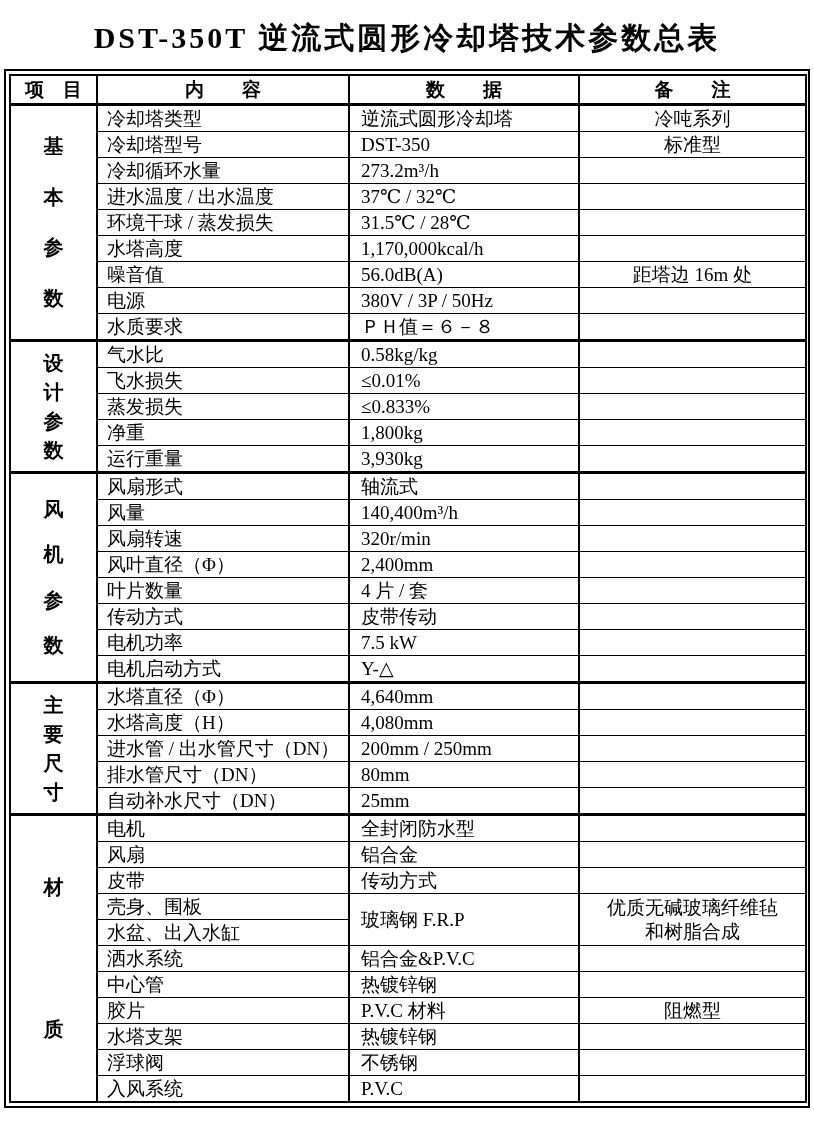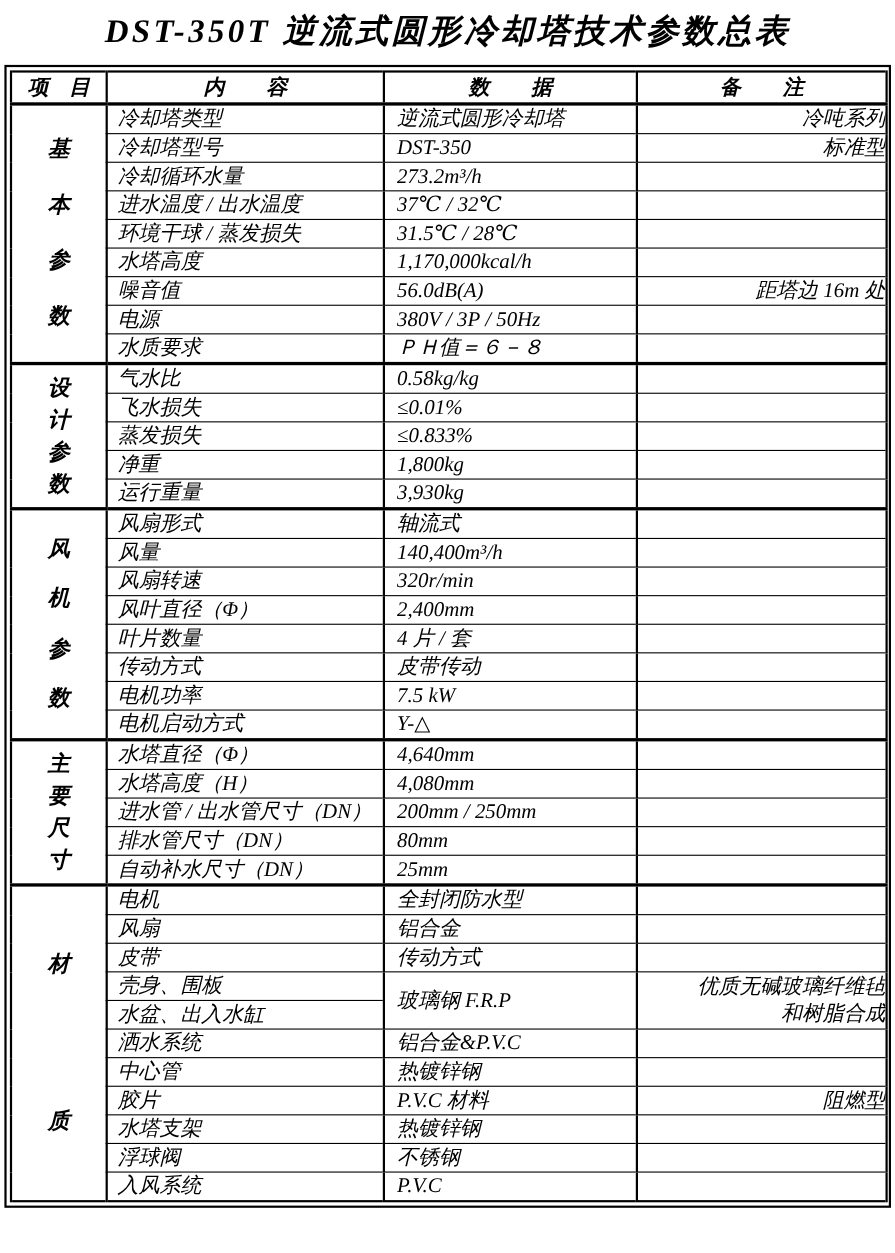--- a/index.html
+++ b/index.html
@@ -1,21 +1,21 @@
 <!DOCTYPE html>
 <html><head>
 <meta charset="utf-8">
 <style>
   html,body{margin:0;padding:0;background:#fff;}
   body{
     width:814px;height:1139px;
     font-family:"Liberation Serif","DejaVu Serif",serif;
     color:#000;overflow:hidden;
   }
-  .page{width:814px;height:1139px;box-sizing:border-box;padding-top:6px;font-style:italic;}
+  .page{width:814px;height:1139px;box-sizing:border-box;padding-top:16px;}
   .title{
     text-align:center;font-size:30px;font-weight:bold;
     letter-spacing:3px;margin:2px 0 10px 0;white-space:nowrap;
   }
   .meta{position:relative;height:26px;font-size:17.5px;padding:0 6px;}
   .meta-left{position:absolute;left:6px;top:0;}
   .meta-right{position:absolute;left:425px;top:0;}
   .table-outer{
     margin:3px 4px 0 4px;
     border:2.5px solid #000;
@@ -32,21 +32,21 @@
     height:25px;padding:0;line-height:1.05;
     overflow:hidden;
   }
   thead th{
     font-weight:bold;text-align:center;height:27px;
     border-bottom-width:2px;font-size:19px;
   }
   td.sec-top{border-top-width:3px;}
   td.col-item{text-align:left;padding-left:9px;}
   td.col-data{text-align:left;padding-left:11px;margin-top:20px;}
-  td.col-note{text-align:right;white-space:pre-line;line-height:1.25;}
+  td.col-note{text-align:center;white-space:pre-line;line-height:1.25;}
   td.section-label{padding:0;vertical-align:middle;}
   .vert{
     display:flex;flex-direction:column;align-items:center;
     font-weight:bold;font-size:20px;width:100%;
   }
   .vert.spread-even{justify-content:space-evenly;}
   .vert.spread-around{justify-content:space-around;}
   .vert.spread-center{justify-content:center;gap:8px;}
 </style>
 </head>

